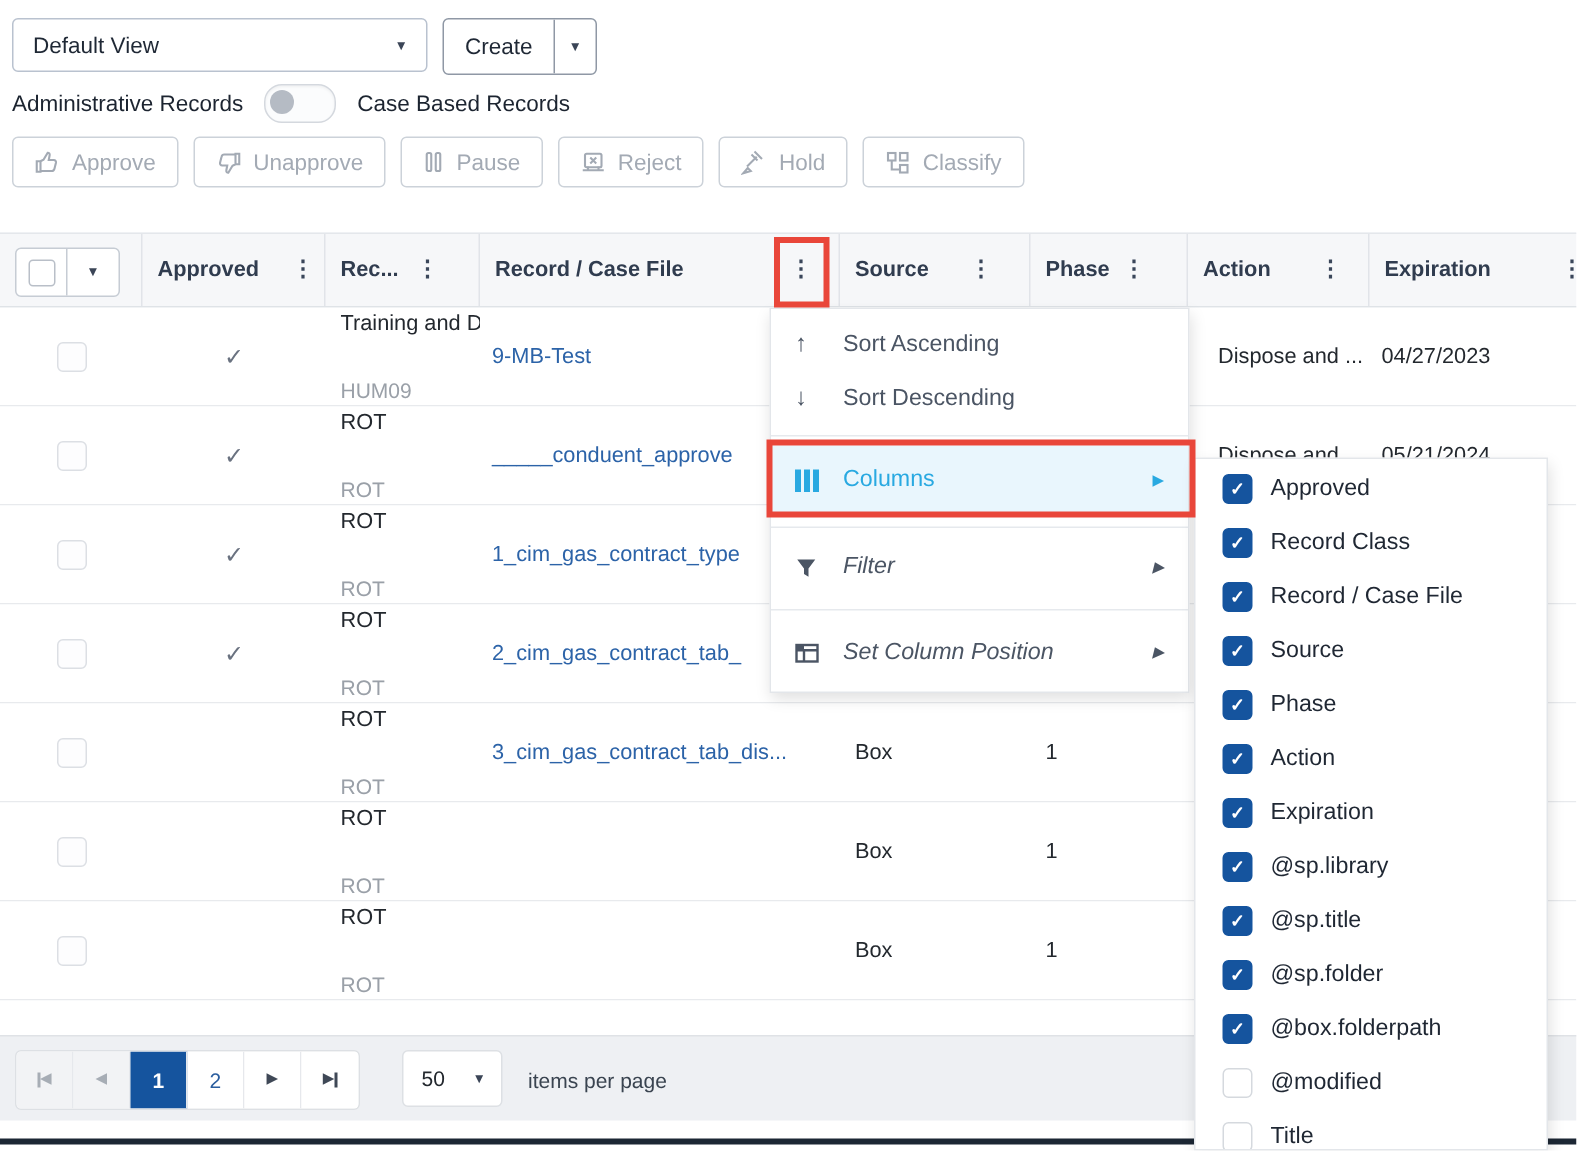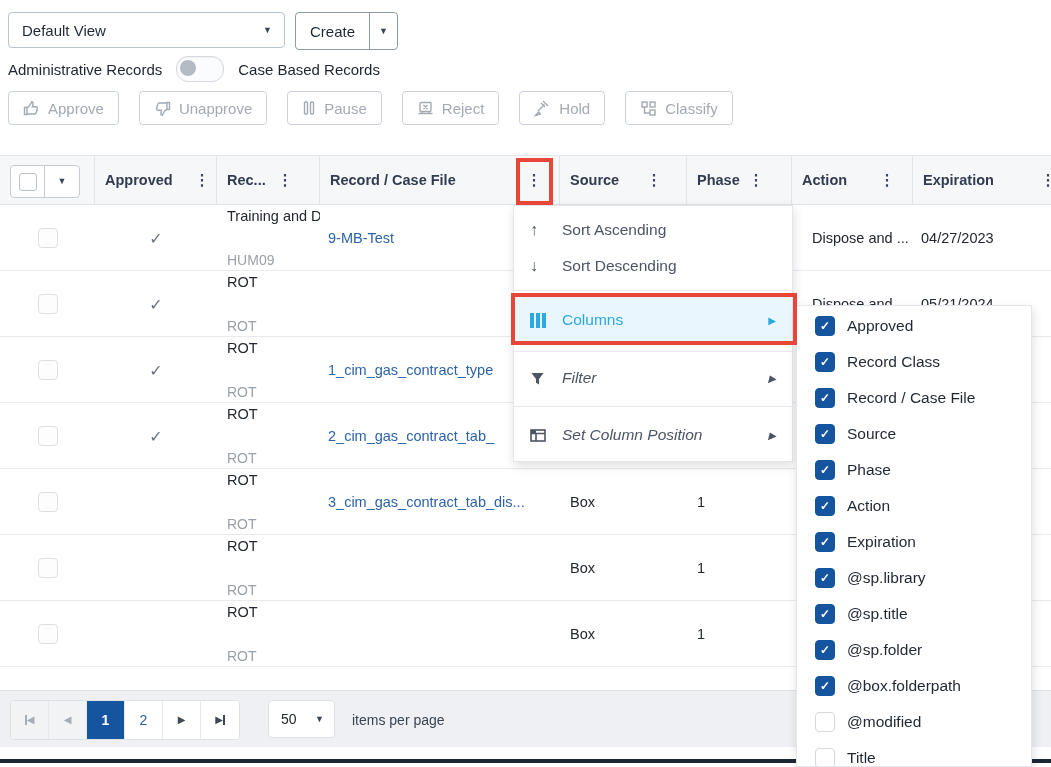--- a/index.html
+++ b/index.html
@@ -23,21 +23,21 @@
     left:295px;top:12px;height:36px;display:flex;align-items:stretch;
     border:1px solid #8f98a5;border-radius:4px;background:#fff;overflow:hidden;
   }
   .create-btn .lbl{display:flex;align-items:center;padding:0 14px;font-size:15px;color:#1f2835;}
   .create-btn .arrow{display:flex;align-items:center;padding:0 9px;border-left:1px solid #8f98a5;}
 
   .toggle-row{left:8px;top:57px;height:24px;display:flex;align-items:center;gap:14px;font-size:15px;color:#1c2430;}
   .switch{width:46px;height:24px;border:1px solid #d4d8de;border-radius:12px;background:#fbfcfd;position:relative;box-shadow:inset 0 1px 2px rgba(0,0,0,.05);}
   .switch .knob{position:absolute;left:3px;top:3px;width:16px;height:16px;border-radius:50%;background:#b5bbc4;}
 
-  .toolbar{left:8px;top:91px;display:flex;gap:20px;}
+  .toolbar{left:8px;top:91px;display:flex;gap:10px;}
   .tb-btn{
     display:flex;align-items:center;gap:8px;height:34px;padding:0 14px;
     border:1px solid #ccd2d9;border-radius:4px;background:#fff;
     font-size:15px;color:#a3aab4;box-sizing:border-box;
   }
   .tb-btn svg{stroke:#a3aab4;fill:none;stroke-width:1.4;}
 
   
   .grid-header{
     left:0;top:155px;width:1051px;height:50px;background:#f6f7f9;
@@ -244,20 +244,23 @@
   </div>
 
   <div class="grow" style="top:66px;">
     <div class="cell c-sel">
         <span class="rowcb"></span>
       </div>
     <div class="cell c-appr">✓</div>
     <div class="cell c-rc">
         <span class="rc1">ROT</span>
         <span class="rc2">ROT</span>
+      </div>
+    <div class="cell c-file">
+        <a href="#">_____conduent_approve</a>
       </div>
     <div class="cell c-src"></div>
     <div class="cell c-ph"></div>
     <div class="cell c-act">Dispose and ...</div>
     <div class="cell c-exp">05/21/2024</div>
   </div>
 
   <div class="grow" style="top:132px;">
     <div class="cell c-sel">
         <span class="rowcb"></span>

